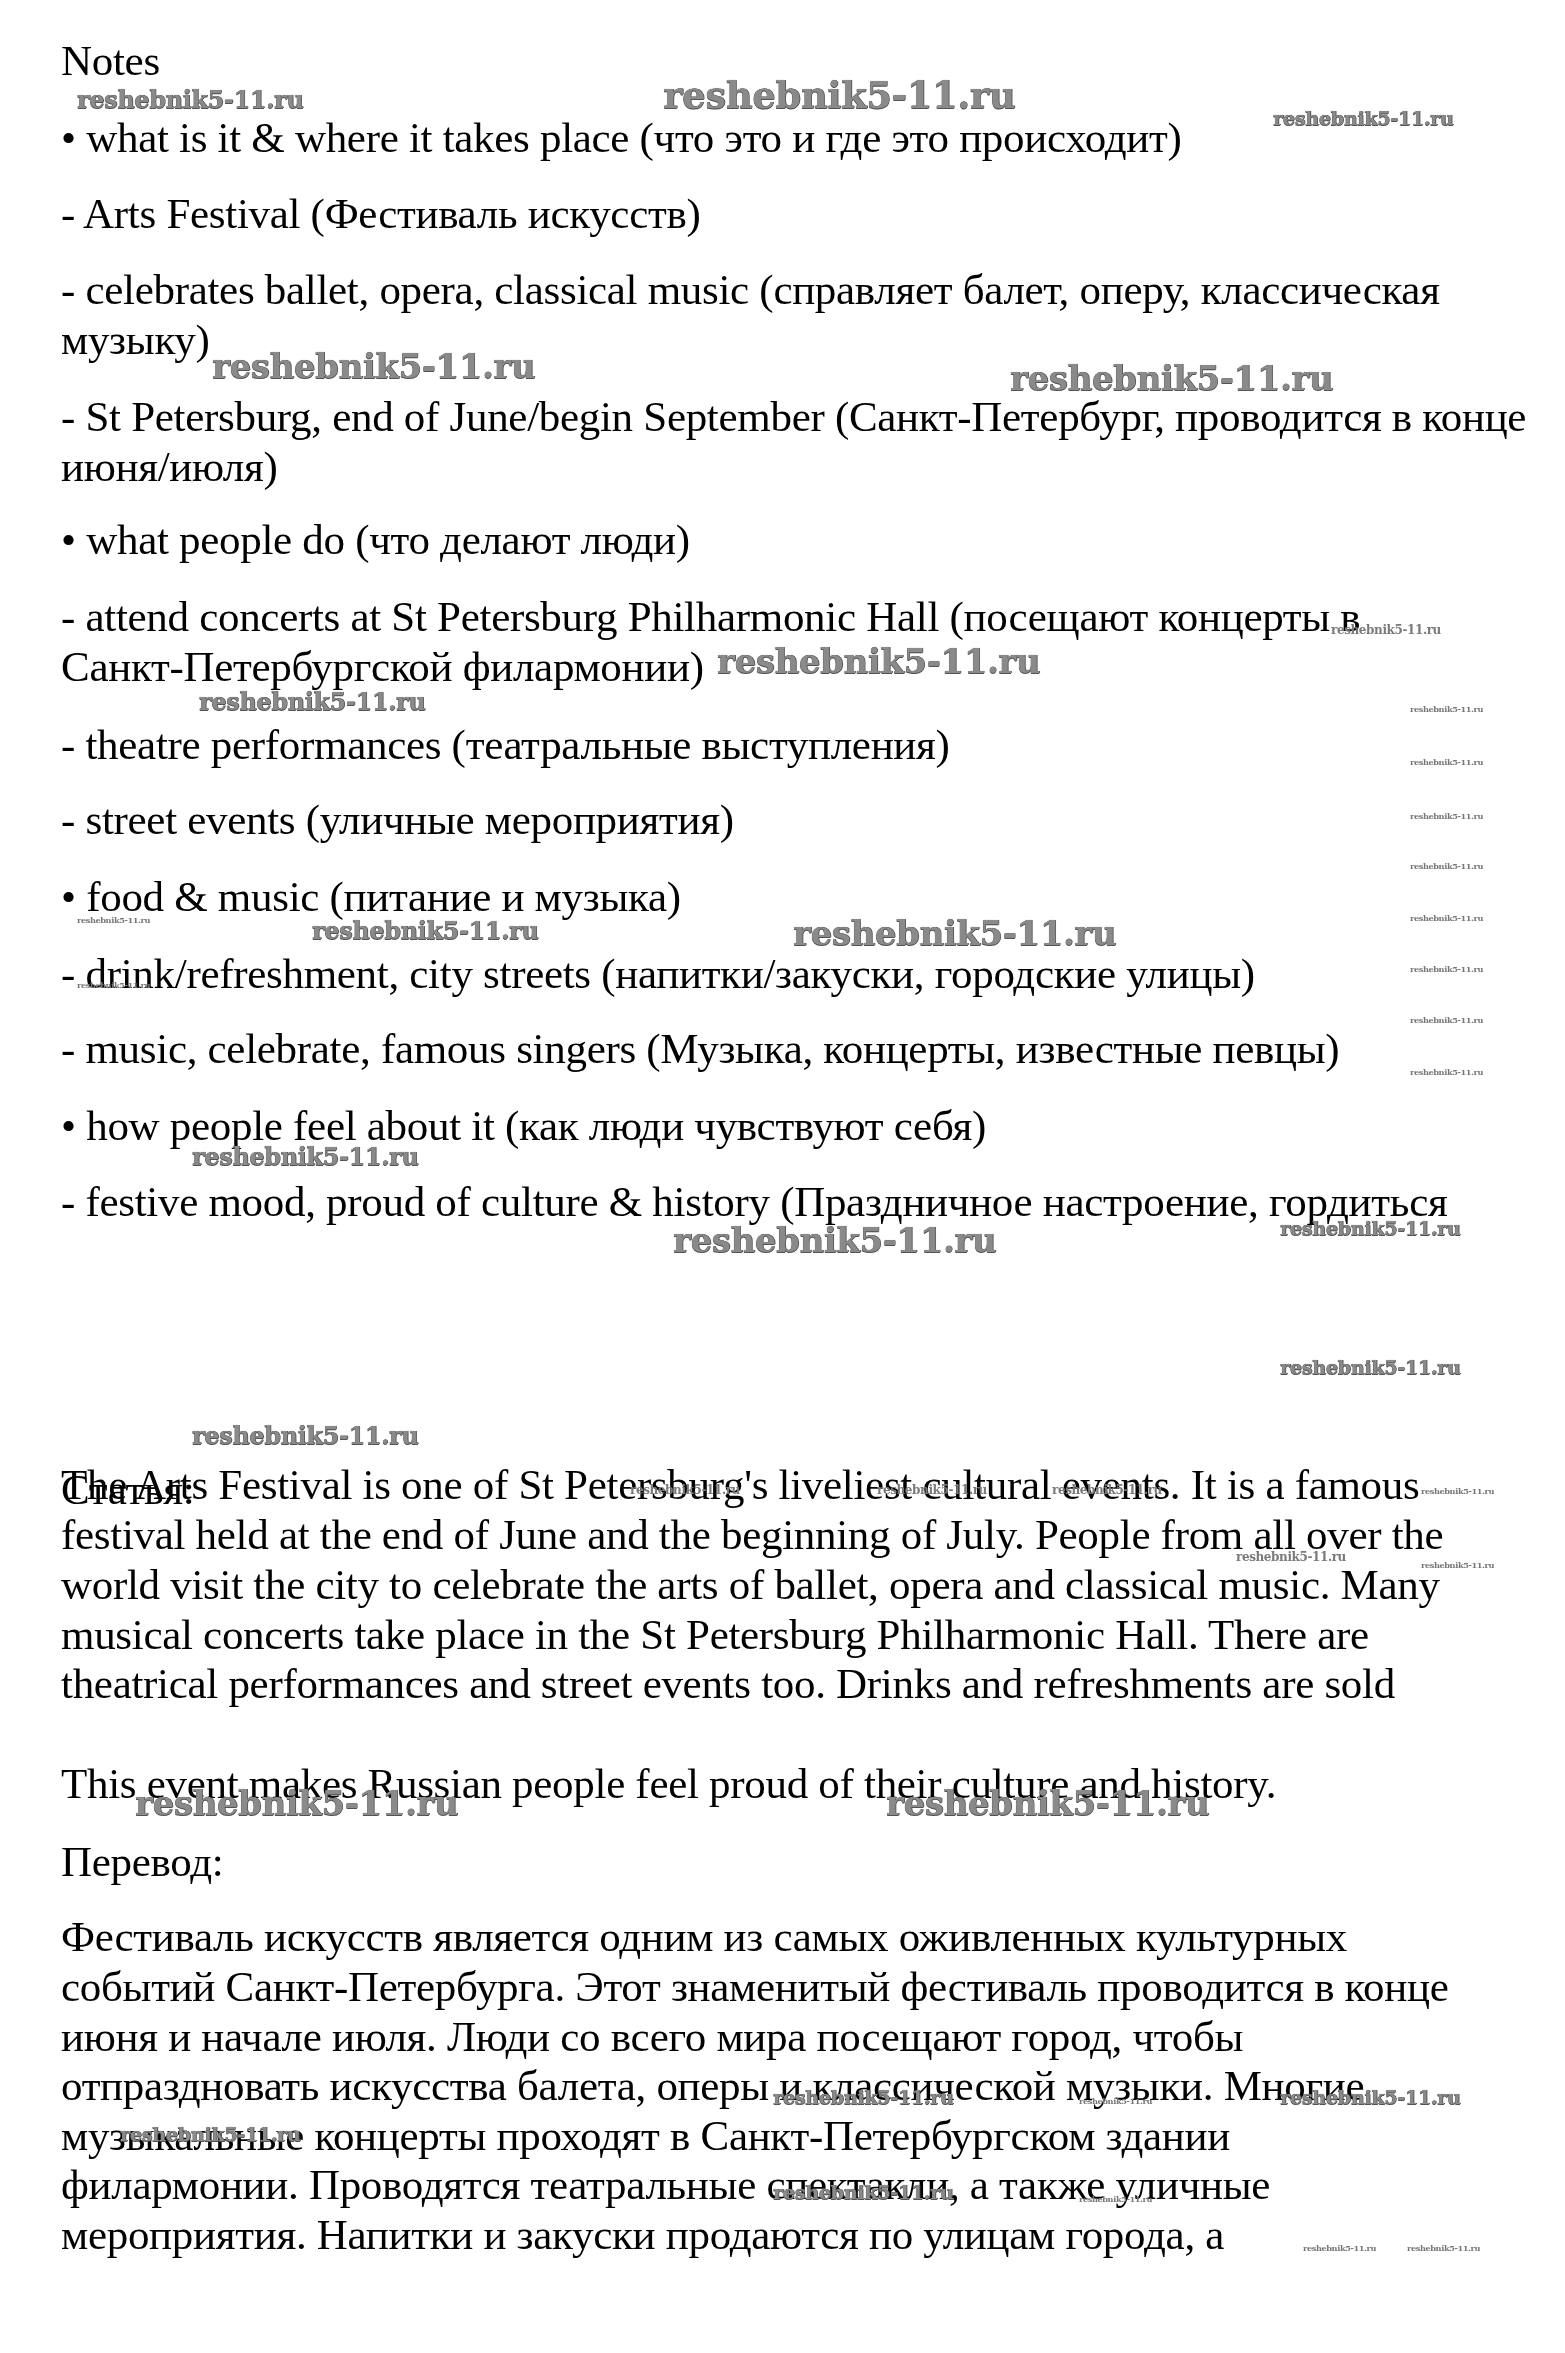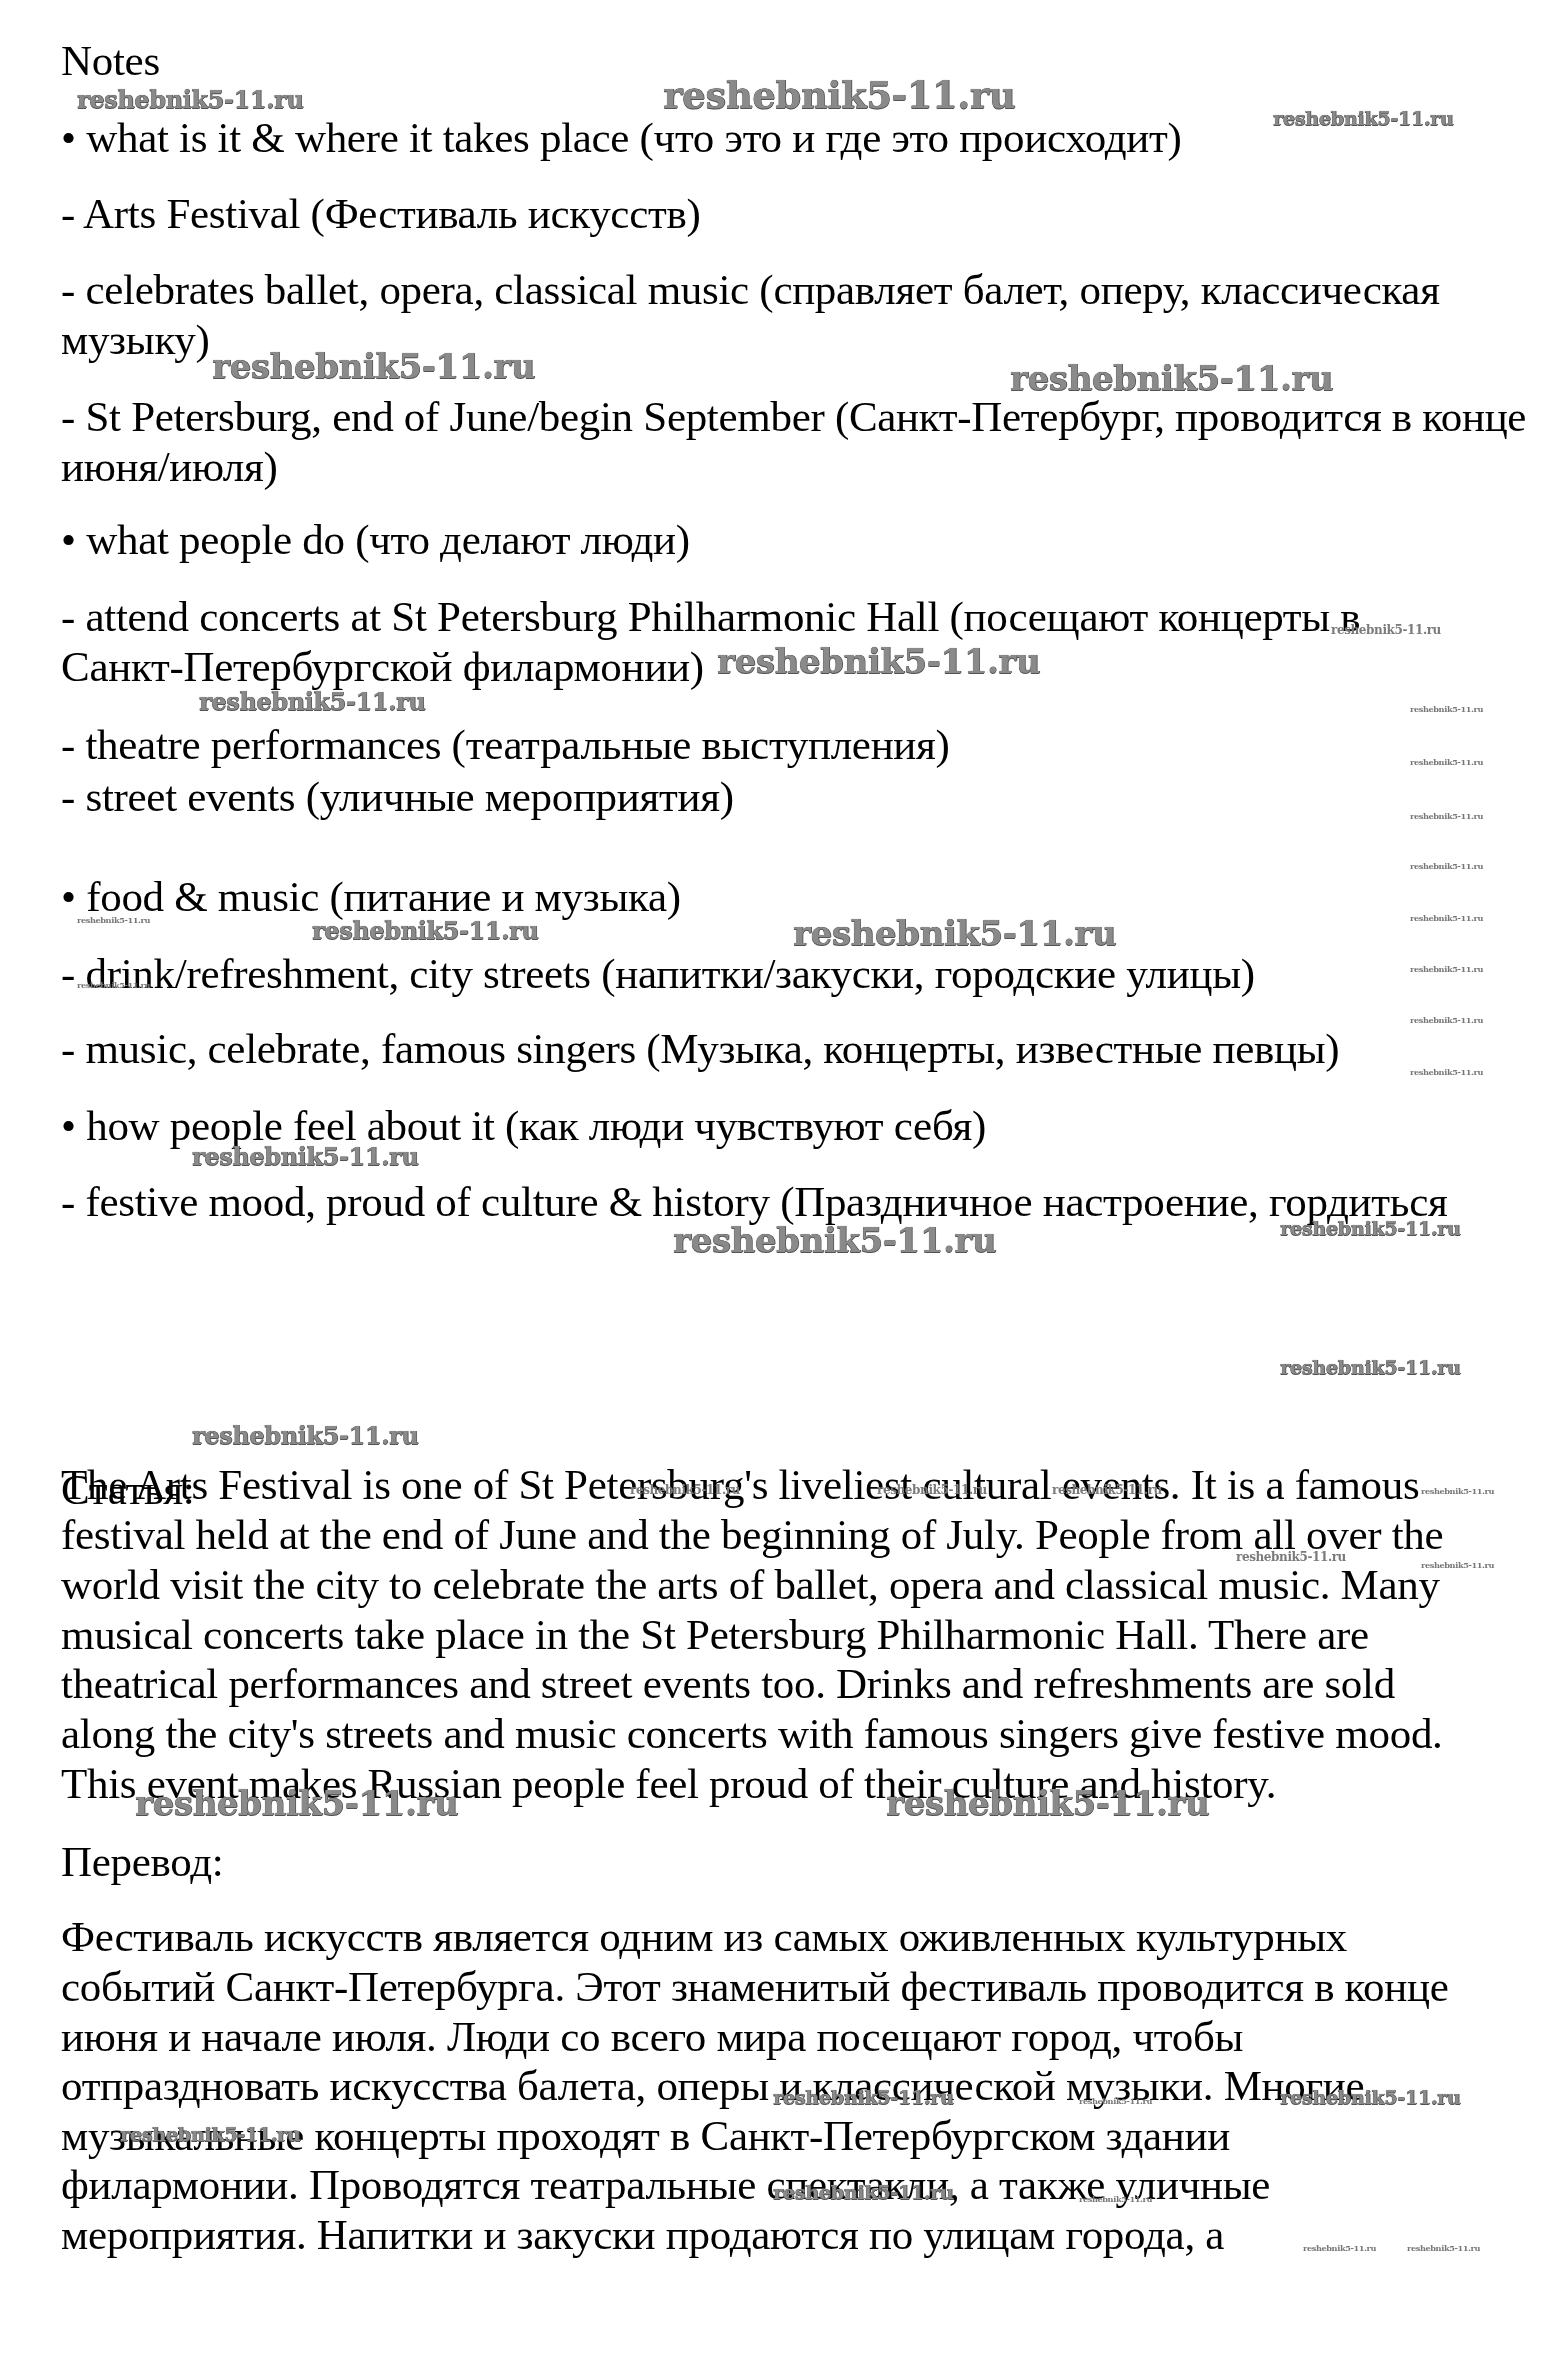--- a/index.html
+++ b/index.html
@@ -34,34 +34,33 @@
   <div class="line" style="top:116px">• what is it &amp; where it takes place (что это и где это происходит)</div>
   <div class="line" style="top:192px">- Arts Festival (Фестиваль искусств)</div>
   <div class="line" style="top:268px">- celebrates ballet, opera, classical music (справляет балет, оперу, классическая</div>
   <div class="line" style="top:318px">музыку)</div>
   <div class="line" style="top:395px">- St Petersburg, end of June/begin September (Санкт-Петербург, проводится в конце</div>
   <div class="line" style="top:445px">июня/июля)</div>
   <div class="line" style="top:518px">• what people do (что делают люди)</div>
   <div class="line" style="top:595px">- attend concerts at St Petersburg Philharmonic Hall (посещают концерты в</div>
   <div class="line" style="top:645px">Санкт-Петербургской филармонии)</div>
   <div class="line" style="top:723px">- theatre performances (театральные выступления)</div>
-  <div class="line" style="top:775px">- street events (уличные мероприятия)</div>
+  <div class="line" style="top:798px">- street events (уличные мероприятия)</div>
   <div class="line" style="top:875px">• food &amp; music (питание и музыка)</div>
   <div class="line" style="top:952px">- drink/refreshment, city streets (напитки/закуски, городские улицы)</div>
   <div class="line" style="top:1027px">- music, celebrate, famous singers (Музыка, концерты, известные певцы)</div>
   <div class="line" style="top:1104px">• how people feel about it (как люди чувствуют себя)</div>
   <div class="line" style="top:1180px">- festive mood, proud of culture &amp; history (Праздничное настроение, гордиться</div>
 
   <div class="line" style="top:1468px">Статья:</div>
   <div class="line" style="top:1463px">The Arts Festival is one of St Petersburg's liveliest cultural events. It is a famous</div>
   <div class="line" style="top:1513px">festival held at the end of June and the beginning of July. People from all over the</div>
   <div class="line" style="top:1563px">world visit the city to celebrate the arts of ballet, opera and classical music. Many</div>
   <div class="line" style="top:1613px">musical concerts take place in the St Petersburg Philharmonic Hall. There are</div>
   <div class="line" style="top:1662px">theatrical performances and street events too. Drinks and refreshments are sold</div>
-  <div class="line" style="top:1712px">along the city's streets and music concerts with famous singers give festive mood.</div>
   <div class="line" style="top:1762px">This event makes Russian people feel proud of their culture and history.</div>
 
   <div class="line" style="top:1840px">Перевод:</div>
   <div class="line" style="top:1915px">Фестиваль искусств является одним из самых оживленных культурных</div>
   <div class="line" style="top:1965px">событий Санкт-Петербурга. Этот знаменитый фестиваль проводится в конце</div>
   <div class="line" style="top:2015px">июня и начале июля. Люди со всего мира посещают город, чтобы</div>
   <div class="line" style="top:2064px">отпраздновать искусства балета, оперы и классической музыки. Многие</div>
   <div class="line" style="top:2114px">музыкальные концерты проходят в Санкт-Петербургском здании</div>
   <div class="line" style="top:2213px">мероприятия. Напитки и закуски продаются по улицам города, а</div>
   <div class="line" style="top:2163px">филармонии. Проводятся театральные спектакли, а также уличные</div>

